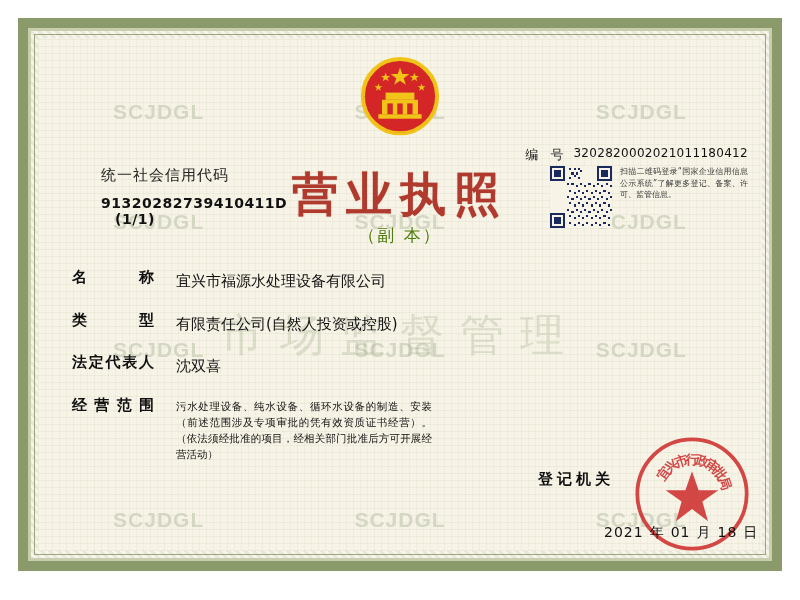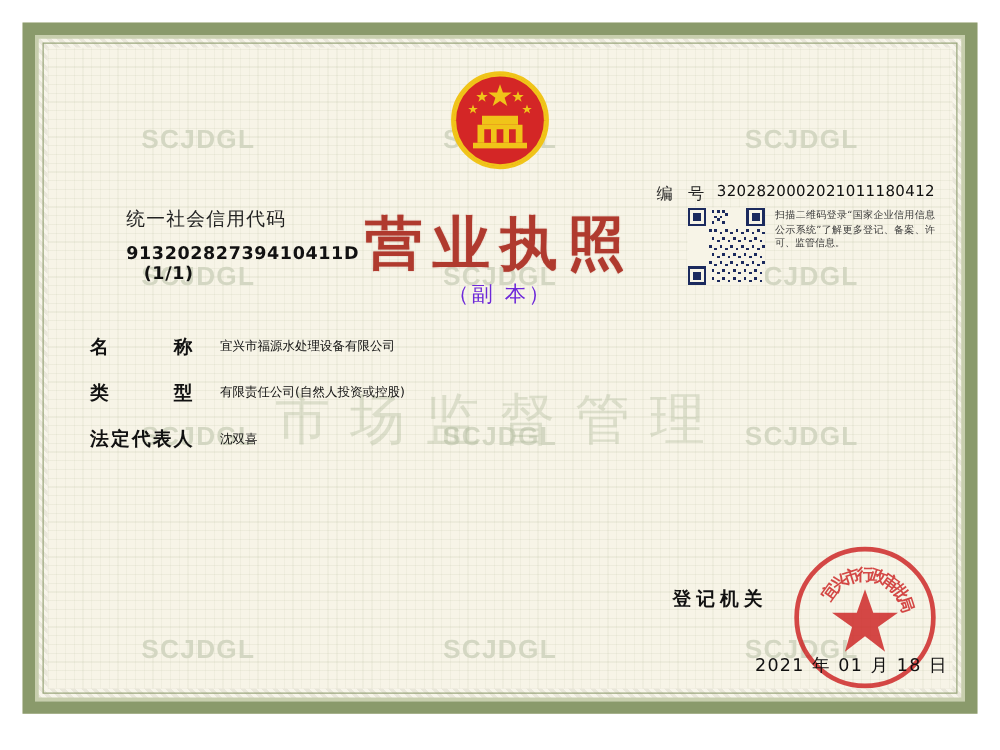--- a/index.html
+++ b/index.html
@@ -117,21 +117,21 @@
     font-family: "DejaVu Sans", sans-serif;
     text-shadow: 0 0 1px rgba(150,30,20,.5);
   }
   .subtitle {
     position: absolute;
     left: 50%;
     top: 186px;
     transform: translateX(-50%);
     font-size: 17px;
     letter-spacing: 2px;
-    color: #6d28d9;
+    color: #4d7c0f;
     white-space: nowrap;
   }
 
   
   .code-block {
     position: absolute;
     left: 36px;
     top: 128px;
     width: 220px;
     margin-left: 27px;
@@ -220,21 +220,21 @@
     font-weight: bold;
     letter-spacing: 0px;
     text-align: justify;
     text-align-last: justify;
     padding-right: 10px;
     box-sizing: border-box;
     font-family: "DejaVu Sans", sans-serif;
   }
   .f-value {
     flex: 1;
-    font-size: 10px;
+    font-size: 15px;
     color: #111;
     line-height: 1.5;
     padding-top: 2px;
   }
   .f-value.small {
     font-size: 10.5px;
     line-height: 1.55;
     text-align: justify;
   }
 
@@ -459,20 +459,24 @@
           <div class="f-value">宜兴市福源水处理设备有限公司</div>
         </div>
         <div class="field">
           <div class="f-label">类　型</div>
           <div class="f-value">有限责任公司(自然人投资或控股)</div>
         </div>
         <div class="field">
           <div class="f-label">法定代表人</div>
           <div class="f-value">沈双喜</div>
         </div>
+        <div class="field">
+          <div class="f-label">经营范围</div>
+          <div class="f-value small">污水处理设备、纯水设备、循环水设备的制造、安装（前述范围涉及专项审批的凭有效资质证书经营）。（依法须经批准的项目，经相关部门批准后方可开展经营活动）</div>
+        </div>
       </div>
 
 
       <div class="registrar">登记机关</div>
 
       <div class="seal">
         <svg viewBox="0 0 140 140" width="132" height="132">
           <g opacity="0.82">
             <circle cx="70" cy="70" r="58" fill="none" stroke="#cc2222" stroke-width="4"></circle>
             <polygon points="70,46 77,66 98,66 81,78 87,99 70,86 53,99 59,78 42,66 63,66" fill="#cc2222"></polygon>

